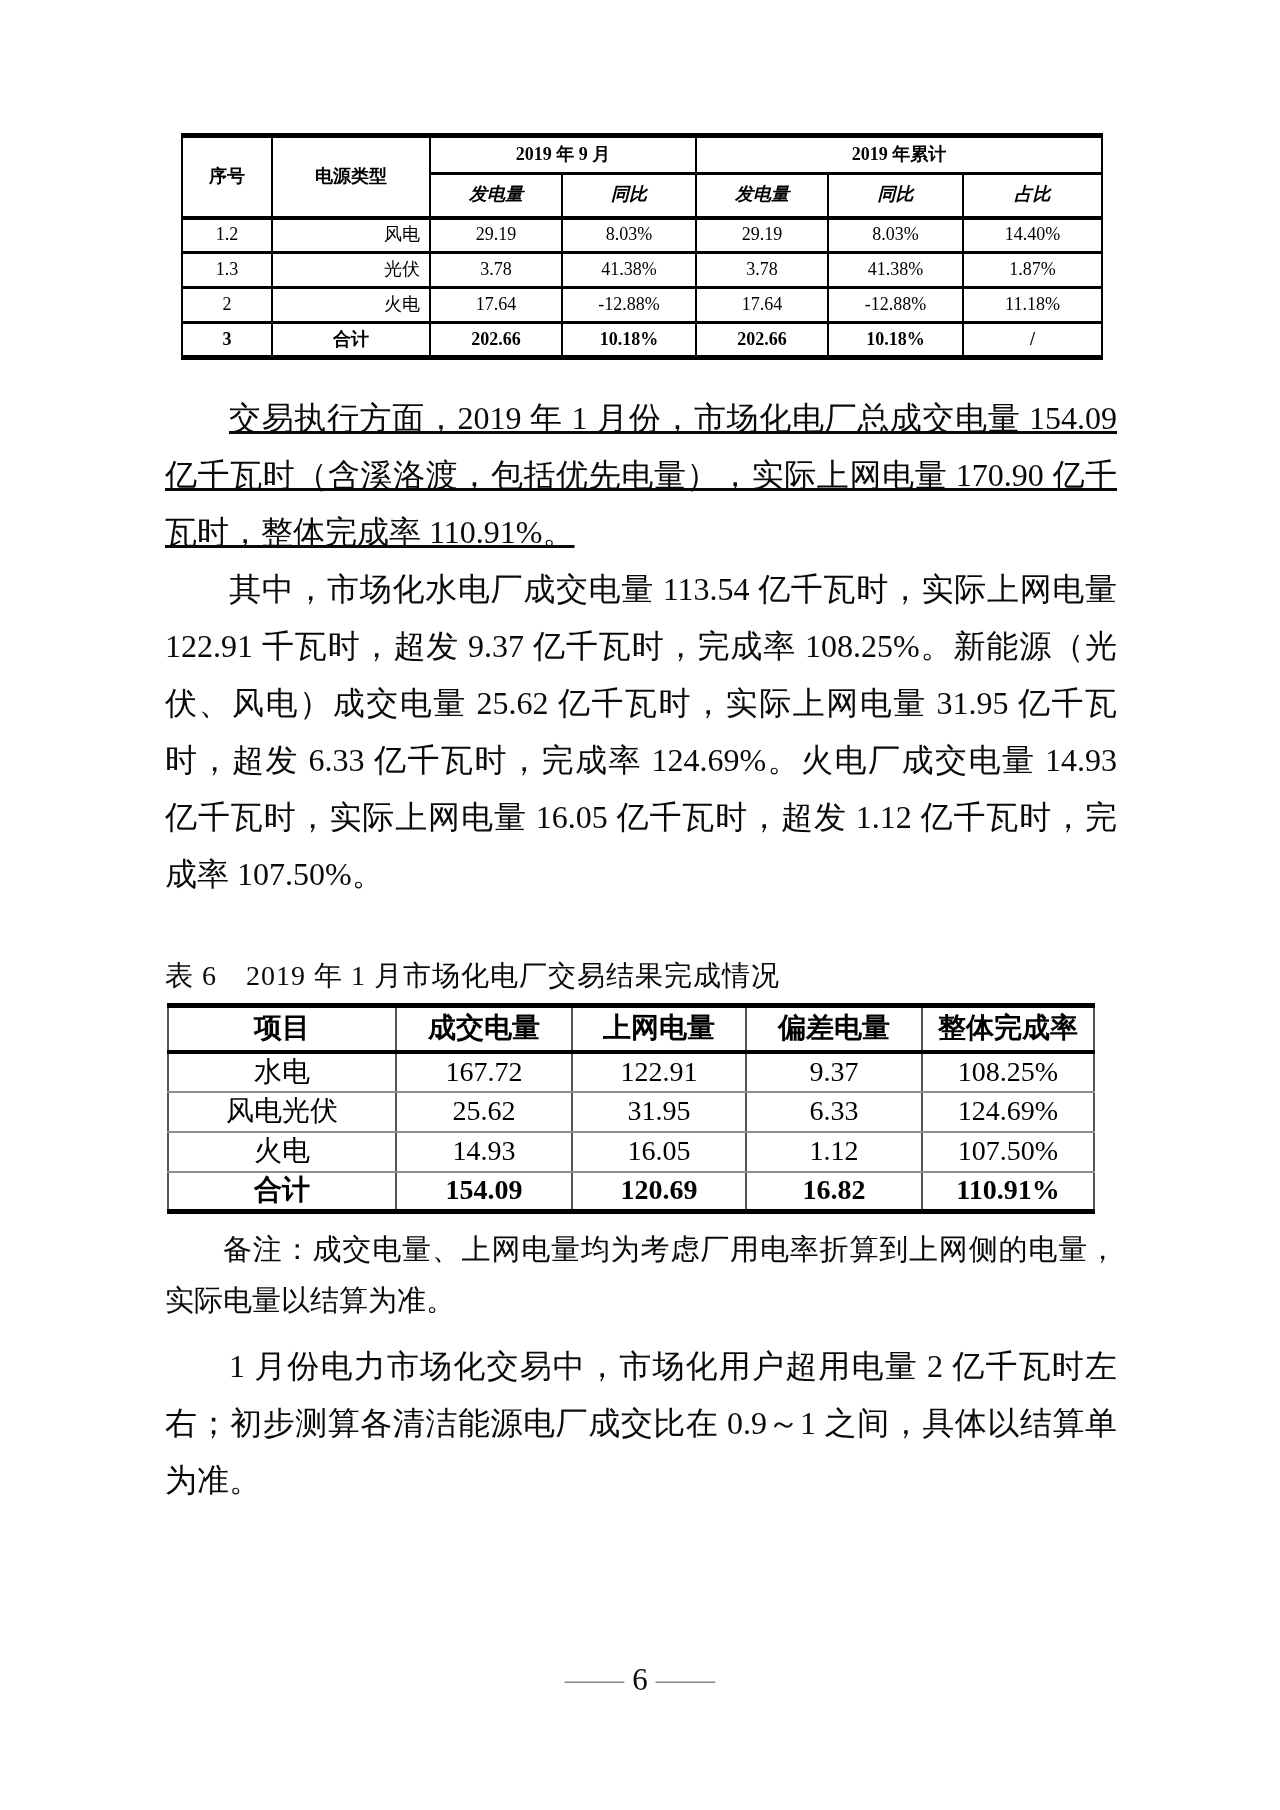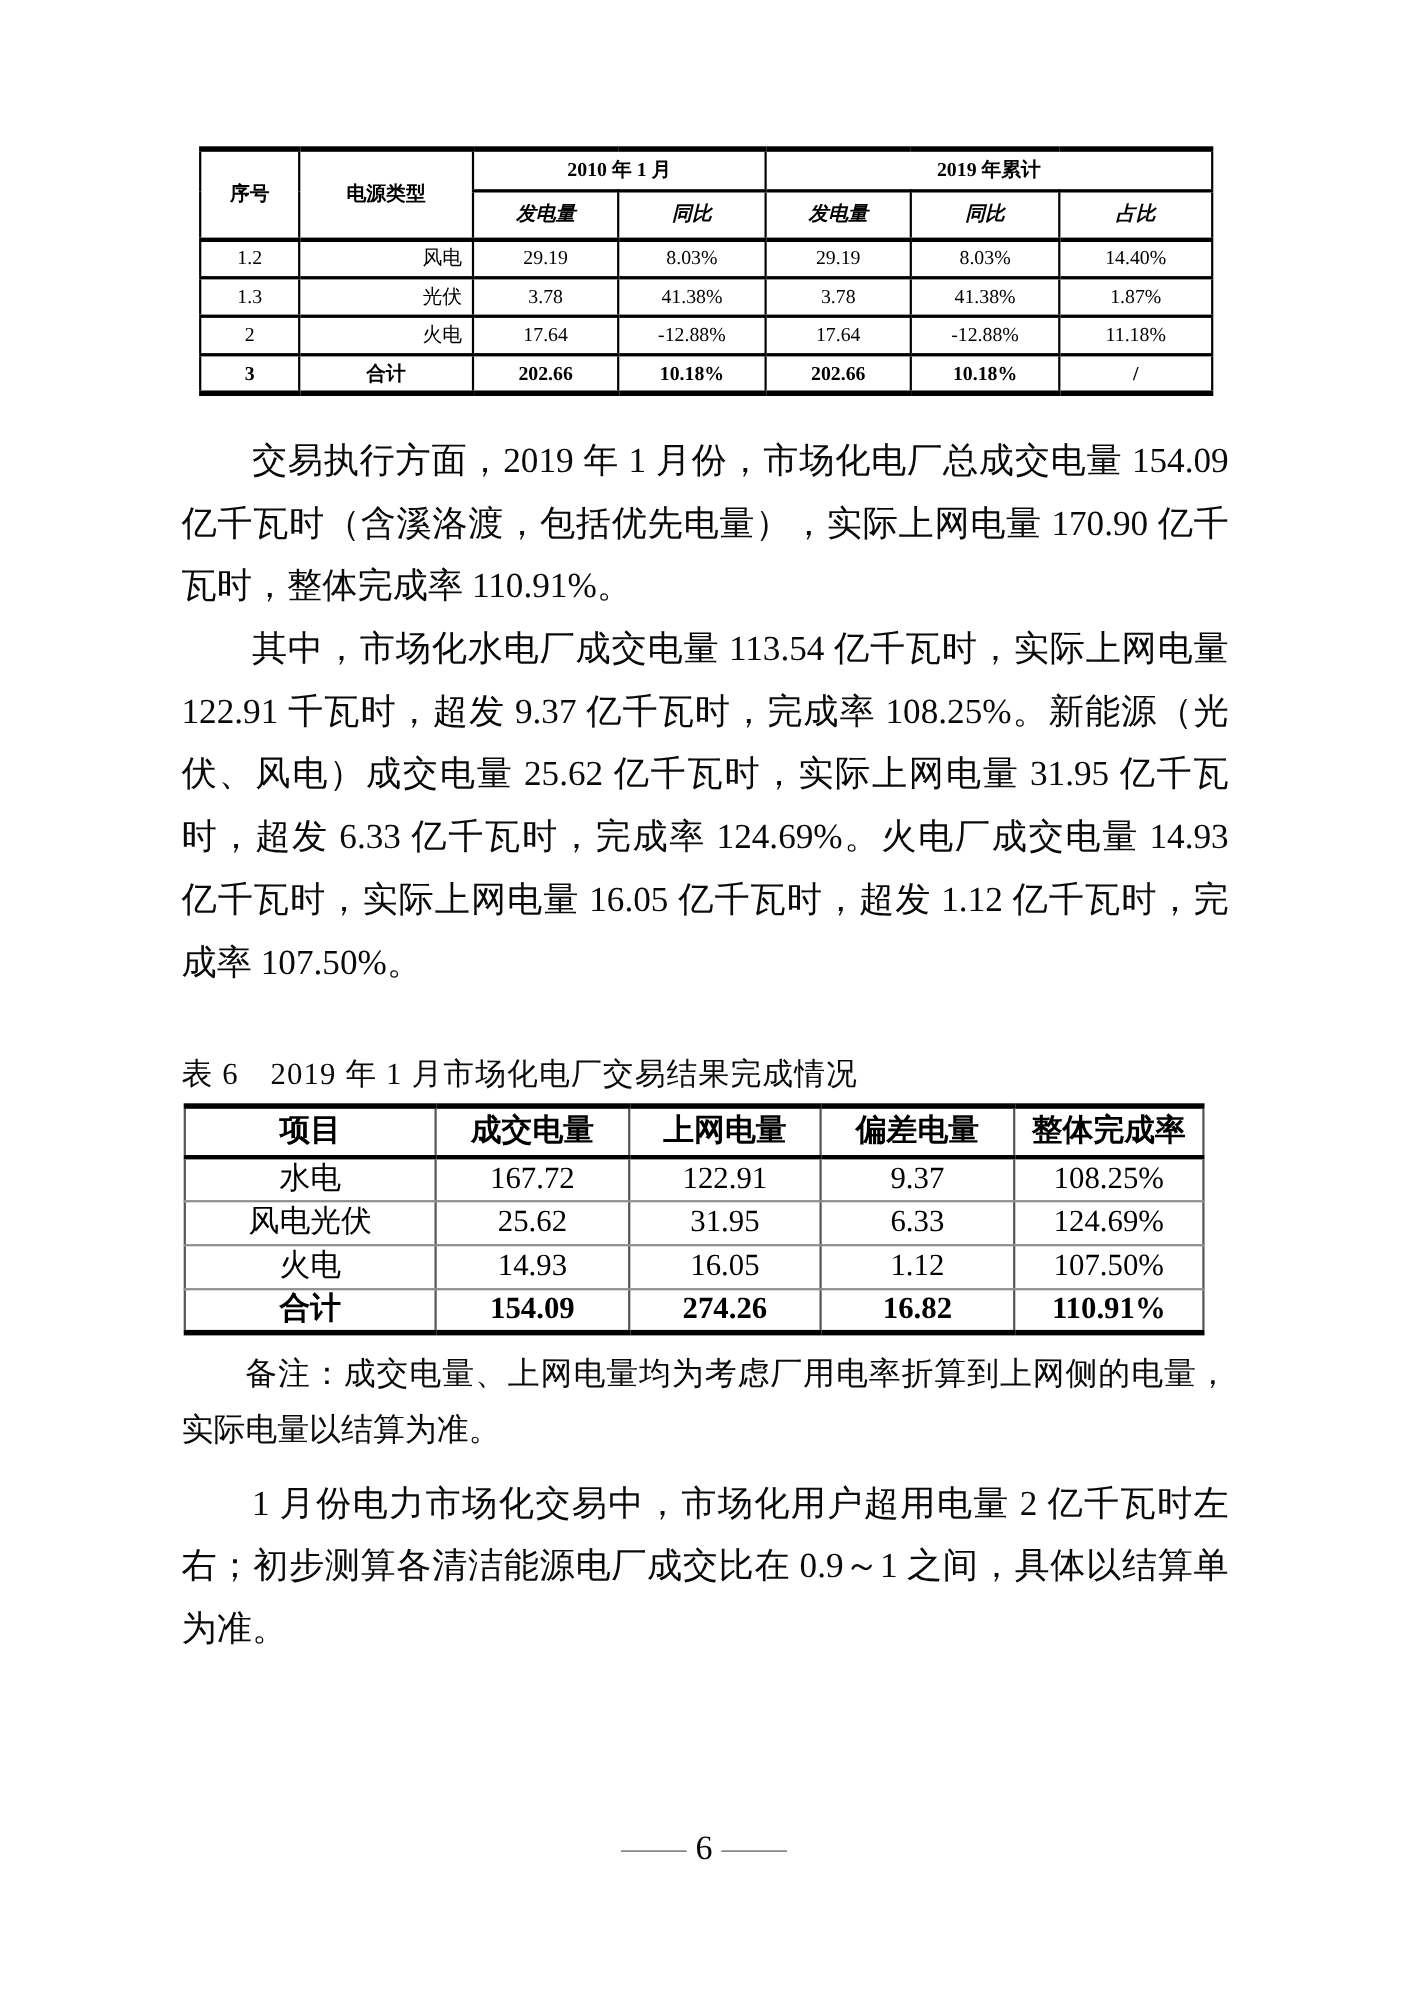--- a/index.html
+++ b/index.html
@@ -53,21 +53,21 @@
   
   p.body {
     margin: 0;
     font-size: 32px;
     line-height: 57px;
     text-indent: 2em;
     text-align: justify;
     text-justify: inter-character;
     color: #0a0a0a;
   }
-  p.p1 { margin-top: 30px; }
+  p.p1 { margin-top: 30px; text-decoration: underline; }
   p.p2 { margin-top: 0; }
 
   .t6-title {
     margin-top: 54px;
     text-align: left;
     font-size: 28px;
     color: #0a0a0a;
     letter-spacing: 1px;
   }
   .unit-line {
@@ -149,21 +149,21 @@
         <col style="width:132px">
           <col style="width:134px">
         <col style="width:132px">
           <col style="width:135px">
           <col style="width:139px">
       </colgroup>
       <thead>
         <tr class="grp">
           <th rowspan="2">序号</th>
           <th rowspan="2">电源类型</th>
-          <th colspan="2">2010 年 1 月</th>
+          <th colspan="2">2019 年 9 月</th>
           <th colspan="3">2019 年累计</th>
         </tr>
         <tr class="sub">
           <th>发电量</th>
           <th>同比</th>
           <th>发电量</th>
           <th>同比</th>
           <th>占比</th>
         </tr>
       </thead>
@@ -247,21 +247,21 @@
         <tr>
           <td>火电</td>
           <td>14.93</td>
           <td>16.05</td>
           <td>1.12</td>
           <td>107.50%</td>
         </tr>
         <tr class="total">
           <td>合计</td>
           <td>154.09</td>
-          <td>274.26</td>
+          <td>120.69</td>
           <td>16.82</td>
           <td>110.91%</td>
         </tr>
       </tbody>
     </table>
 
     <p class="note">备注：成交电量、上网电量均为考虑厂用电率折算到上网侧的电量，实际电量以结算为准。</p>
     <p class="body p3">1 月份电力市场化交易中，市场化用户超用电量 2 亿千瓦时左右；初步测算各清洁能源电厂成交比在 0.9～1 之间，具体以结算单为准。</p>
 
   </div>

